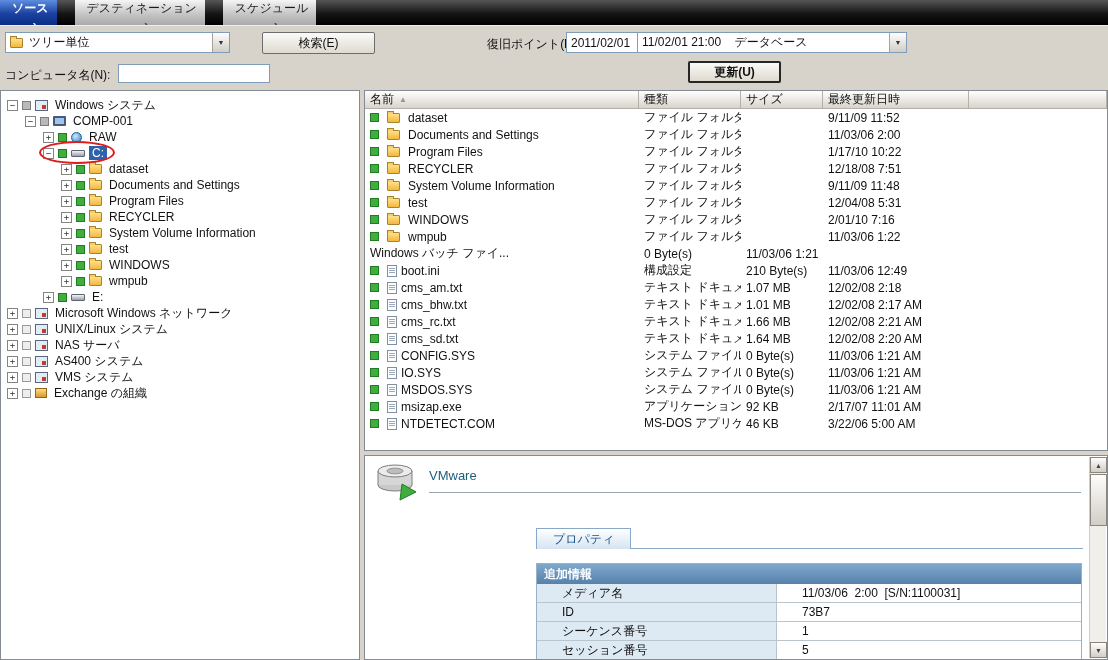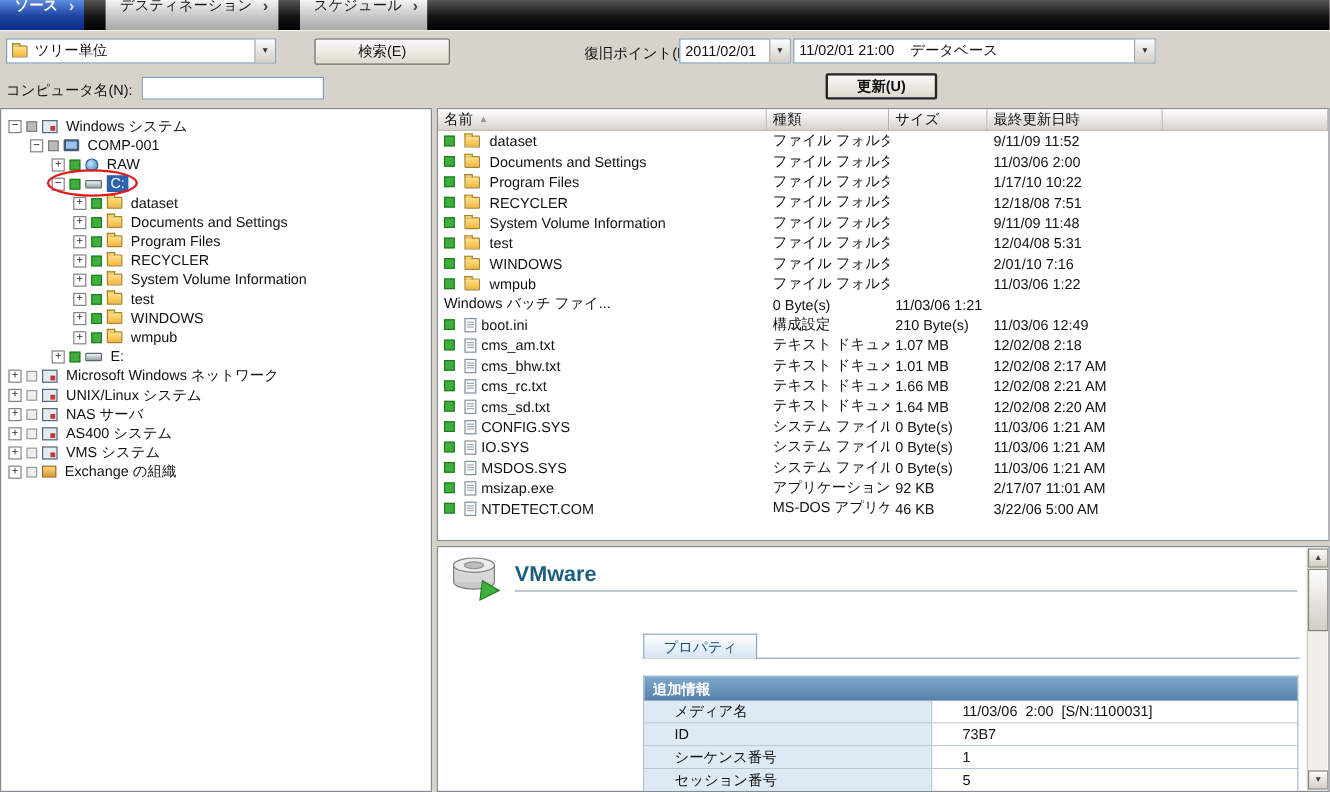--- a/index.html
+++ b/index.html
@@ -10,21 +10,21 @@
     font-family:"Liberation Sans","DejaVu Sans",sans-serif;
     font-size:12px; color:#111;
   }
 
   
   #tabbar{
     position:absolute; top:0; left:0; right:0; height:25px;
     background:linear-gradient(#565656,#151515 55%,#000);
     display:flex; align-items:stretch;
   }
-  .tab{ display:flex; align-items:center; padding:0 8px 16px 12px; cursor:default; }
+  .tab{ display:flex; align-items:center; padding:0 8px 16px 12px; cursor:default;flex-direction:column; }
   .tab.active{
     background:linear-gradient(#5d8de0,#1c41a0 55%,#0b2e85);
     color:#fff; font-weight:bold;
   }
   .tab:not(.active){
     background:linear-gradient(#f5f5f5,#c6c6c6 55%,#a9a9a9);
     color:#1a1a1a; margin-left:18px;
   }
   .tab .chev{ margin-left:9px; font-weight:bold; font-size:13px; }
   .tab.active .chev{ color:#dfe8ff; }
@@ -128,21 +128,21 @@
   .fcell{ padding:0 5px; white-space:nowrap; overflow:hidden; }
   .fname{ display:flex; align-items:center; gap:4px; padding-left:5px; }
   .fi{ width:10px; height:12px; flex:none; position:relative; background:#fff; border:1px solid #8090a0; }
   .fi::before{ content:""; position:absolute; left:1px; right:1px; top:2px; height:1px;
     background:#9aaabb; box-shadow:0 2px 0 #9aaabb,0 4px 0 #9aaabb; }
 
   
   #disk-icon{ position:absolute; left:10px; top:5px; }
   #details-title{
     position:absolute; left:64px; top:12px;
-    font-weight:bold; font-size:18px; color:#1b5e80;
+    font-weight:normal; font-size:13px; color:#1b5e80;
   }
   #details-rule{ position:absolute; left:64px; right:26px; top:36px; height:1px; background:#9aa4ae; }
   #prop-tab{
     position:absolute; left:171px; top:72px; height:21px; padding:0 16px;
     display:flex; align-items:center;
     background:linear-gradient(#ffffff,#d5e4f2);
     border:1px solid #8aa8c8; border-bottom:none;
     color:#1a4f86; z-index:2;
   }
   #prop-tabline{ position:absolute; left:171px; right:24px; top:92px; height:1px; background:#8aa8c8; }
@@ -201,21 +201,21 @@
     <span class="mini-folder"></span>
     <span class="ctext">ツリー単位</span>
     <span class="carrow">▼</span>
   </div>
   <div class="btn" style="left:262px; top:6px; width:113px;">検索(E)</div>
   <div class="tlabel-static" style="left:487px; top:10px;">復旧ポイント(R):</div>
   <div class="combo" style="left:566px; top:6px; width:93px;">
     <span class="ctext">2011/02/01</span>
     <span class="carrow">▼</span>
   </div>
-  <div class="combo" style="left:661px; top:6px; width:302px;">
+  <div class="combo" style="left:637px; top:6px; width:270px;">
     <span class="ctext">11/02/01 21:00    データベース</span>
     <span class="carrow">▼</span>
   </div>
   <div class="tlabel-static" style="left:5px; top:41px;">コンピュータ名(N):</div>
   <input id="computer-input" value="" style="">
   <div class="btn default" style="left:688px; top:35px; width:93px;">更新(U)</div>
   <div class="btn" style="left:790px; top:35px; width:93px;margin-top:43px;">リセット(S)</div>
 </div>
 
 <div id="tree-panel">

